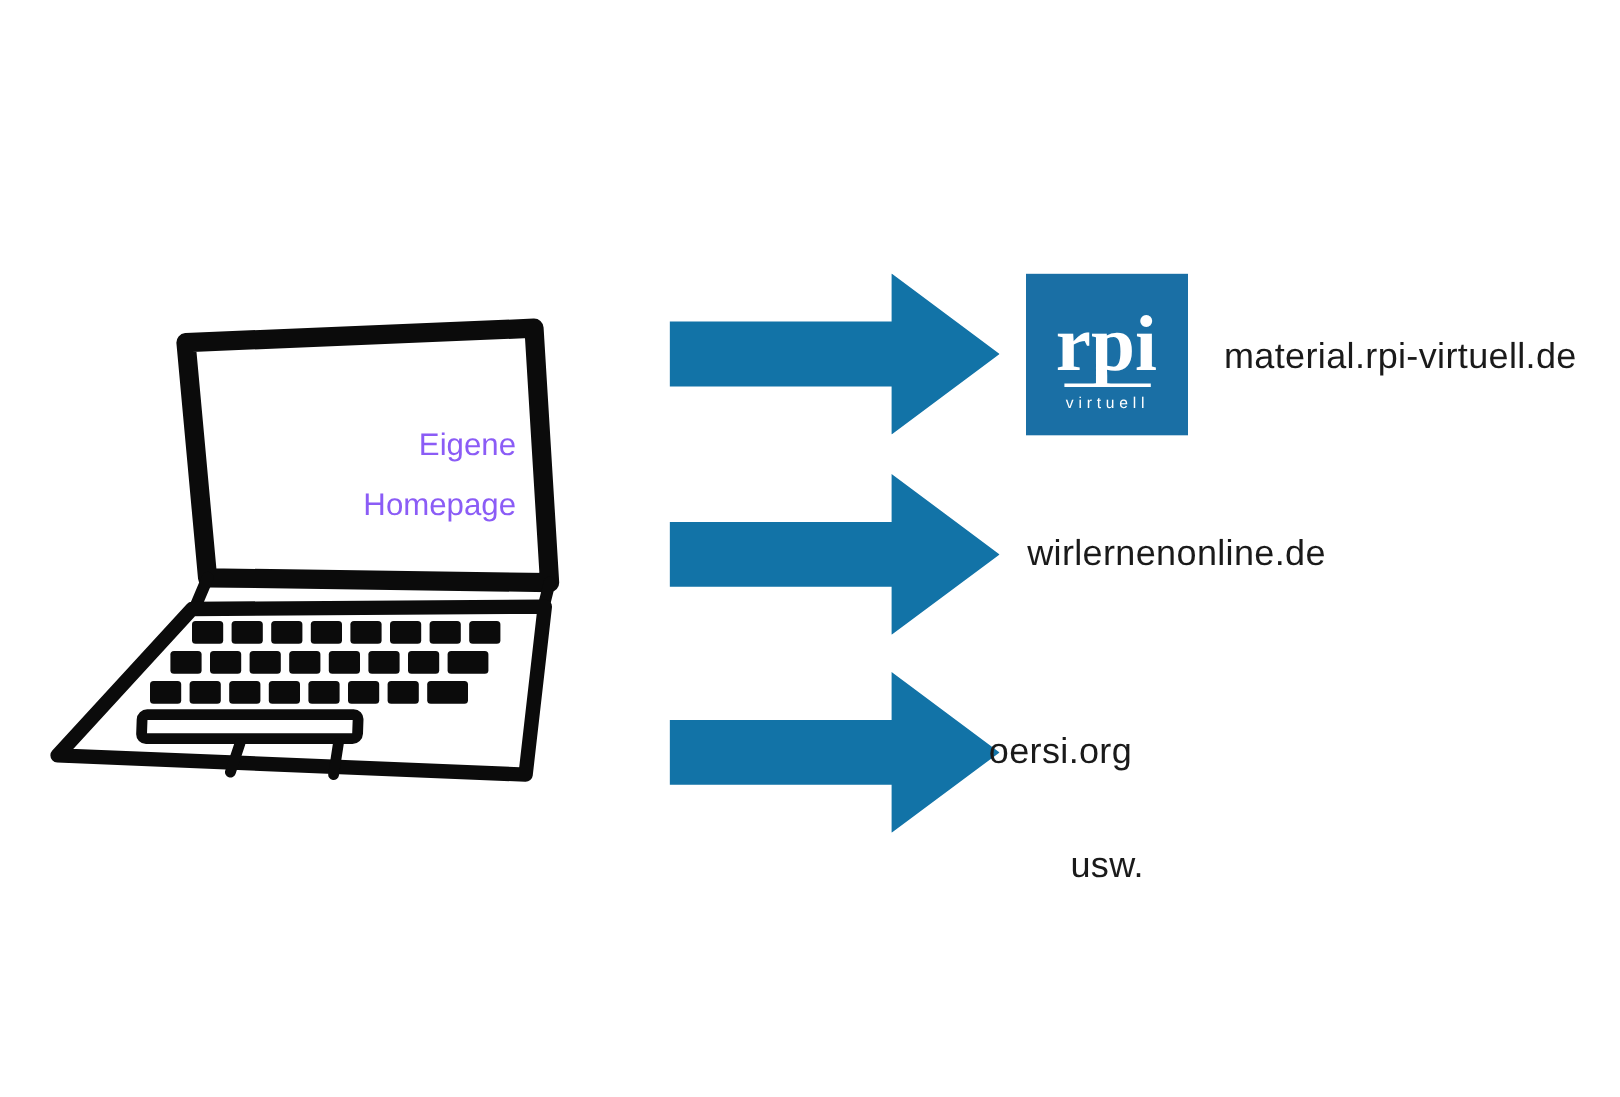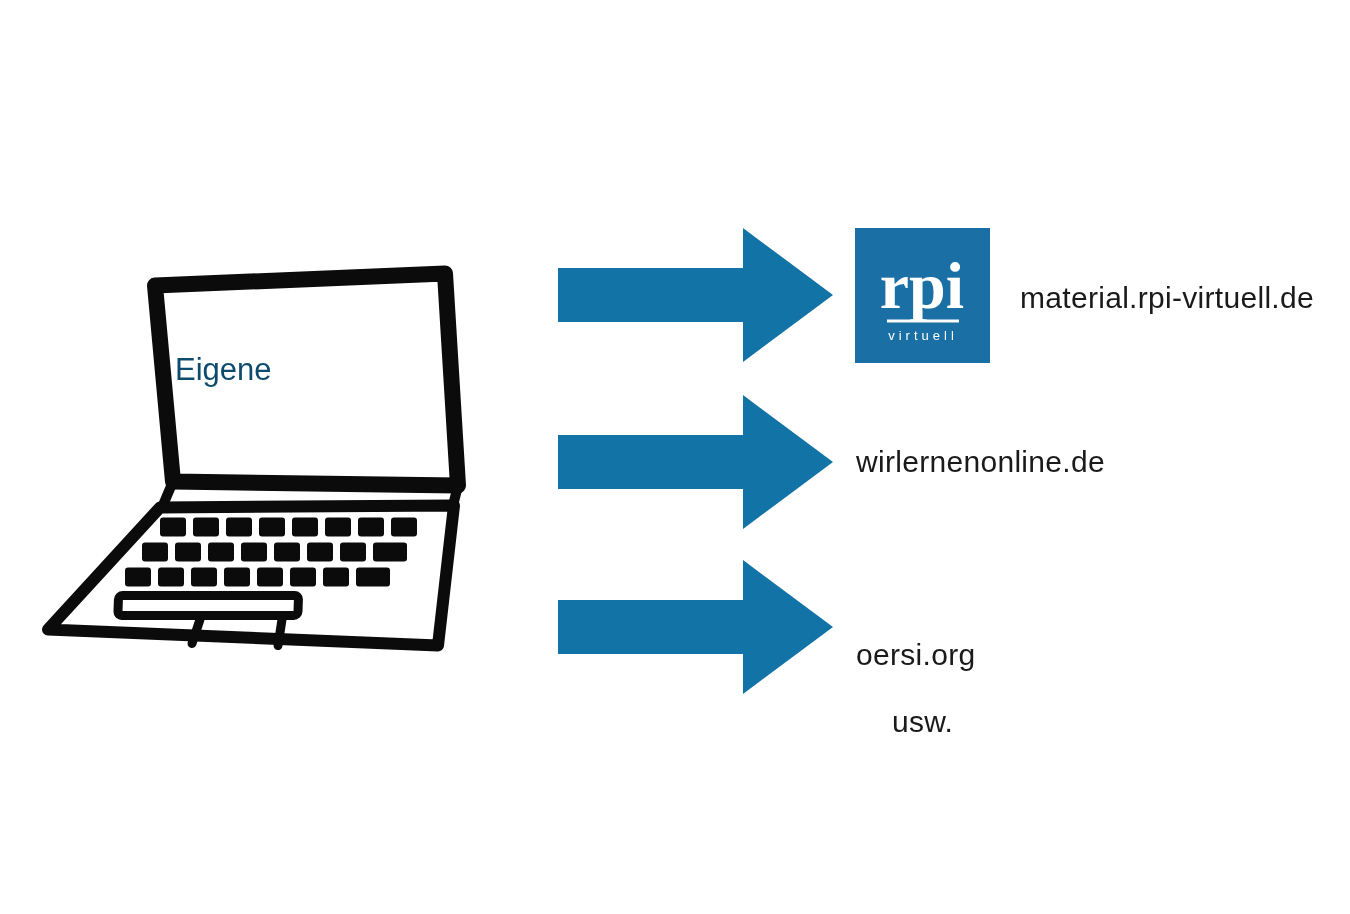--- a/index.html
+++ b/index.html
@@ -10,43 +10,43 @@
     background: #ffffff;
     overflow: hidden;
     font-family: "Liberation Sans", sans-serif;
   }
   .abs { position: absolute; }
 
   
   .laptop { left: 30px; top: 265px; width: 450px; height: 400px; }
   .screen-text {
     left: 175px; top: 345px; width: 255px;
-    text-align: left;
-    font-size: 31px;
+    text-align: right;
+    font-size: 26px;
     line-height: 50px;
-    color: #0c4a6e;
+    color: #8b5cf6;
   }
 
   
   .arrow { left: 558px; width: 275px; height: 134px; }
   .arrow-1 { top: 228px; }
   .arrow-2 { top: 395px; }
   .arrow-3 { top: 560px; }
 
   
   .label {
     font-size: 30px;
     color: #1a1a1a;
     white-space: nowrap;
     transform: translateY(-50%);
     letter-spacing: 0.3px;
   }
   .label-1 { left: 1020px; top: 298px; }
   .label-2 { left: 856px; top: 462px; }
-  .label-3 { left: 856px; top: 627px; margin-top: 28px; }
+  .label-3 { left: 824px; top: 627px; }
   .label-etc { left: 892px; top: 722px; }
 
   
   .logo { left: 855px; top: 228px; width: 135px; height: 135px; }
 </style>
 </head>
 <body>
 
 <div class="stage">
 
@@ -93,20 +93,21 @@
     </g>
 
     <rect x="100" y="328" width="180" height="20" rx="4" fill="#ffffff" stroke="#0b0b0b" stroke-width="9" transform="skewX(-2)"></rect>
 
     <line x1="170" y1="352" x2="162" y2="376" stroke="#0b0b0b" stroke-width="9" stroke-linecap="round"></line>
     <line x1="252" y1="352" x2="248" y2="378" stroke="#0b0b0b" stroke-width="9" stroke-linecap="round"></line>
   </svg>
 
   <div class="abs screen-text">
     <div>Eigene</div>
+    <div>Homepage</div>
   </div>
 
   <svg class="abs arrow arrow-1" viewBox="0 0 275 134">
     <polygon points="0,40 185,40 185,0 275,67 185,134 185,94 0,94" fill="#1273a7"></polygon>
   </svg>
 
   <svg class="abs arrow arrow-2" viewBox="0 0 275 134">
     <polygon points="0,40 185,40 185,0 275,67 185,134 185,94 0,94" fill="#1273a7"></polygon>
   </svg>
 

